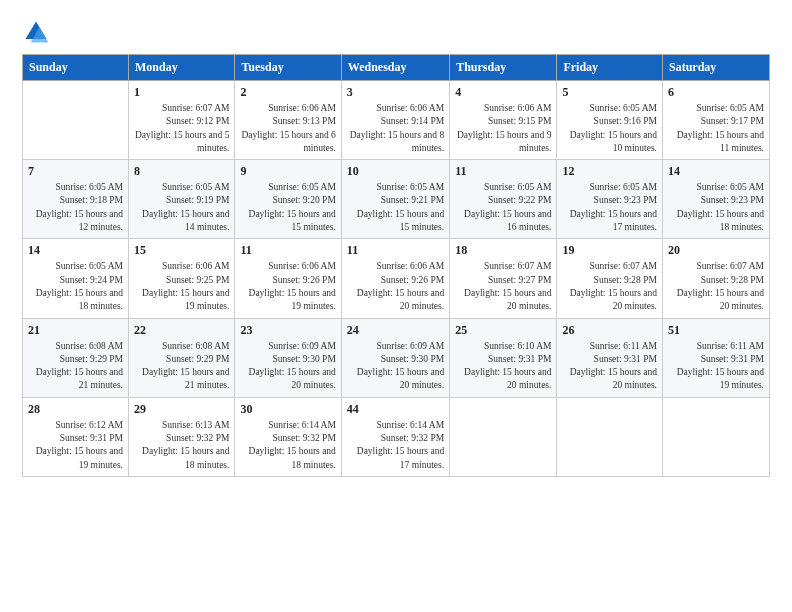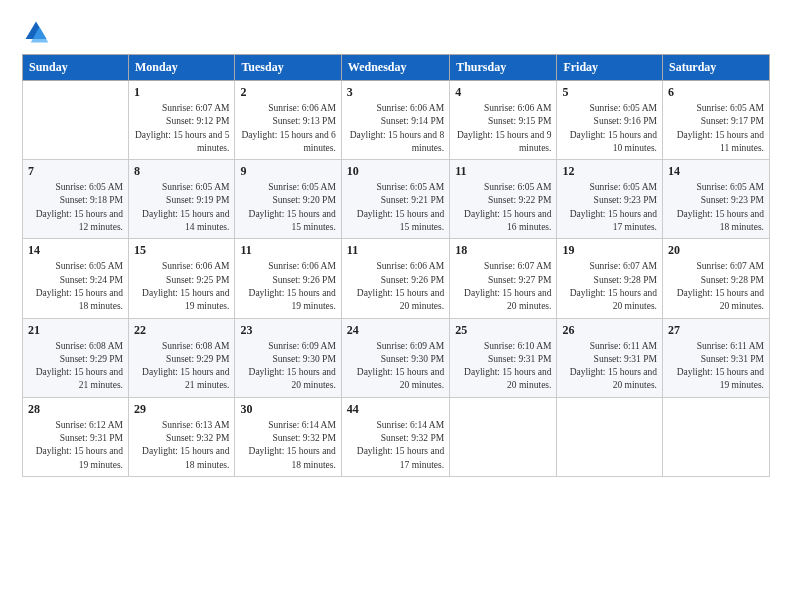--- a/index.html
+++ b/index.html
@@ -232,21 +232,21 @@
           </td>
           <td>
             <div class="day-num">25</div>
             <div class="day-info">Sunrise: 6:10 AM<br>Sunset: 9:31 PM<br>Daylight: 15 hours and 20 minutes.</div>
           </td>
           <td>
             <div class="day-num">26</div>
             <div class="day-info">Sunrise: 6:11 AM<br>Sunset: 9:31 PM<br>Daylight: 15 hours and 20 minutes.</div>
           </td>
           <td>
-            <div class="day-num">27</div>
+            <div class="day-num">51</div>
             <div class="day-info">Sunrise: 6:11 AM<br>Sunset: 9:31 PM<br>Daylight: 15 hours and 19 minutes.</div>
           </td>
         </tr>
         <tr>
           <td>
             <div class="day-num">28</div>
             <div class="day-info">Sunrise: 6:12 AM<br>Sunset: 9:31 PM<br>Daylight: 15 hours and 19 minutes.</div>
           </td>
           <td>
             <div class="day-num">29</div>

